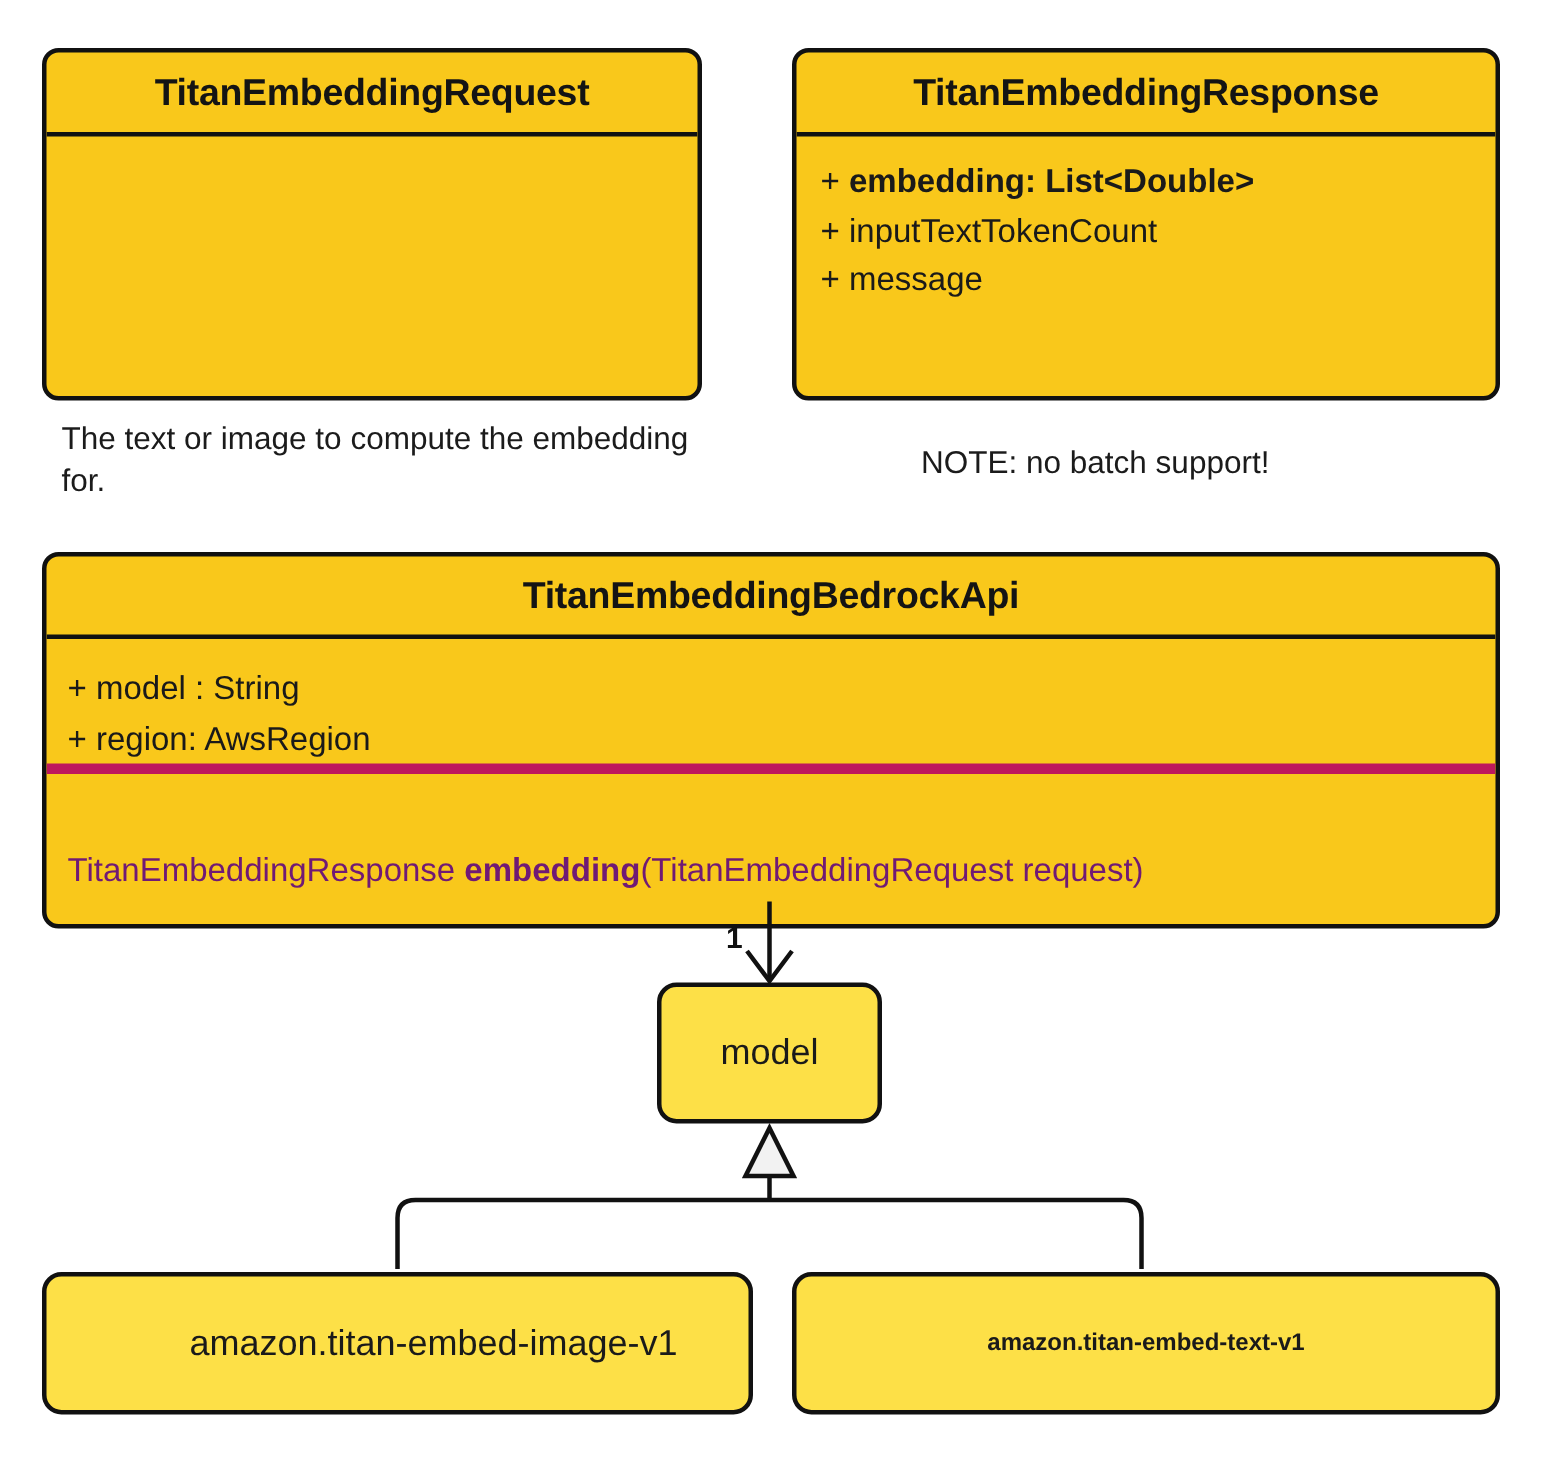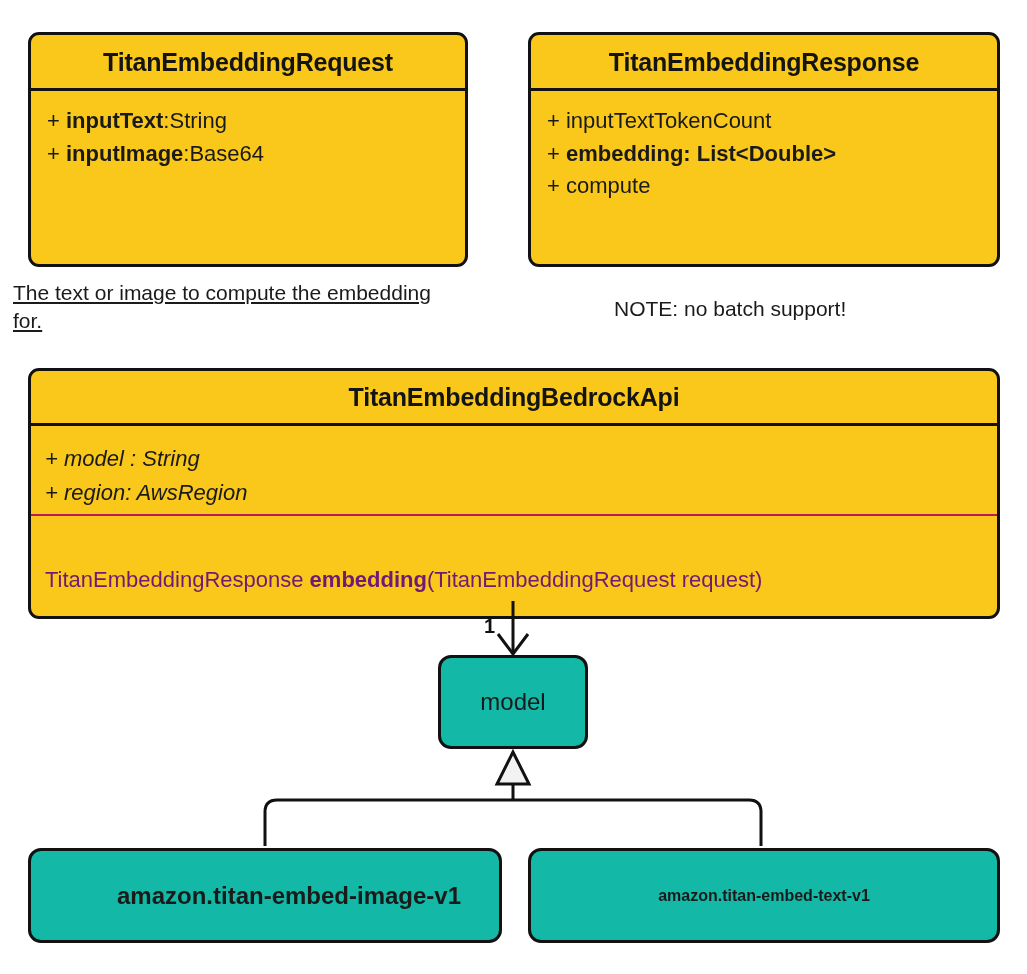--- a/index.html
+++ b/index.html
@@ -36,22 +36,21 @@
     line-height: 1;
     padding: 15px 8px 13px 8px;
     border-bottom: 3px solid #111111;
     box-sizing: border-box;
   }
   .uml-compartment {
     padding: 14px 16px 10px 16px;
     box-sizing: border-box;
   }
   .uml-compartment.divided {
-    border-bottom: 2px solid #be185d;
-    font-style: italic;
+    border-bottom: 7px solid #be185d;
   }
   .attr-line {
     font-size: 22px;
     color: #1a1a1a;
     line-height: 1.48;
     white-space: nowrap;
   }
   .attr-line b { font-weight: bold; }
 
   
@@ -66,43 +65,43 @@
   .op-line { font-size: 22px; color: #701a75; white-space: nowrap; }
   .op-line b { font-weight: bold; }
 
   
   .caption {
     position: absolute;
     font-size: 21px;
     color: #1b1b1b;
     line-height: 1.32;
   }
-  #caption-request { left: 13px; top: 279px; width: 420px; text-decoration: underline; }
+  #caption-request { left: 41px; top: 279px; width: 420px; }
   #caption-note    { left: 614px; top: 295px; width: 390px; }
   #caption-note b  { font-weight: normal; }
 
   
   .node {
     position: absolute;
-    background: #14b8a6;
+    background: #fde047;
     border: 3px solid #111111;
     border-radius: 13px;
     box-sizing: border-box;
     display: flex;
     align-items: center;
     justify-content: center;
     color: #1a1a1a;
   }
   #node-model {
     left: 438px; top: 655px; width: 150px; height: 94px;
     font-size: 24px;
   }
   #node-image-model {
     left: 28px; top: 848px; width: 474px; height: 95px;
-    font-size: 24px; font-weight: bold; padding-left: 48px;
+    font-size: 24px; font-weight: normal; padding-left: 48px;
   }
   #node-text-model {
     left: 528px; top: 848px; width: 472px; height: 95px;
     font-size: 16px; font-weight: bold;
   }
 
   
   #connectors {
     position: absolute;
     left: 0; top: 0;
@@ -135,46 +134,36 @@
   }
   #mult-one { left: 484px; top: 615px; }
 </style>
 </head>
 <body>
 
 <div id="canvas">
 
   <div class="uml-class" id="box-request">
     <div class="uml-title">TitanEmbeddingRequest</div>
-    <div class="uml-compartment">
-      <div class="attr-line">
-        <span>+</span>
-        <b>inputText</b><span>:String</span>
-      </div>
-      <div class="attr-line">
-        <span>+</span>
-        <b>inputImage</b><span>:Base64</span>
-      </div>
-    </div>
   </div>
 
   <div class="uml-class" id="box-response">
     <div class="uml-title">TitanEmbeddingResponse</div>
     <div class="uml-compartment">
       <div class="attr-line">
         <span>+</span>
+        <b>embedding:  List&lt;Double&gt;</b>
+      </div>
+      <div class="attr-line">
+        <span>+</span>
         <span>inputTextTokenCount</span>
       </div>
       <div class="attr-line">
         <span>+</span>
-        <b>embedding:  List&lt;Double&gt;</b>
-      </div>
-      <div class="attr-line">
-        <span>+</span>
-        <span>compute</span>
+        <span>message</span>
       </div>
     </div>
   </div>
 
   <div class="caption" id="caption-request">The text or image to compute the embedding for.</div>
 
   <div class="caption" id="caption-note">
     <b>NOTE:</b><span> no batch support!</span>
   </div>
 

